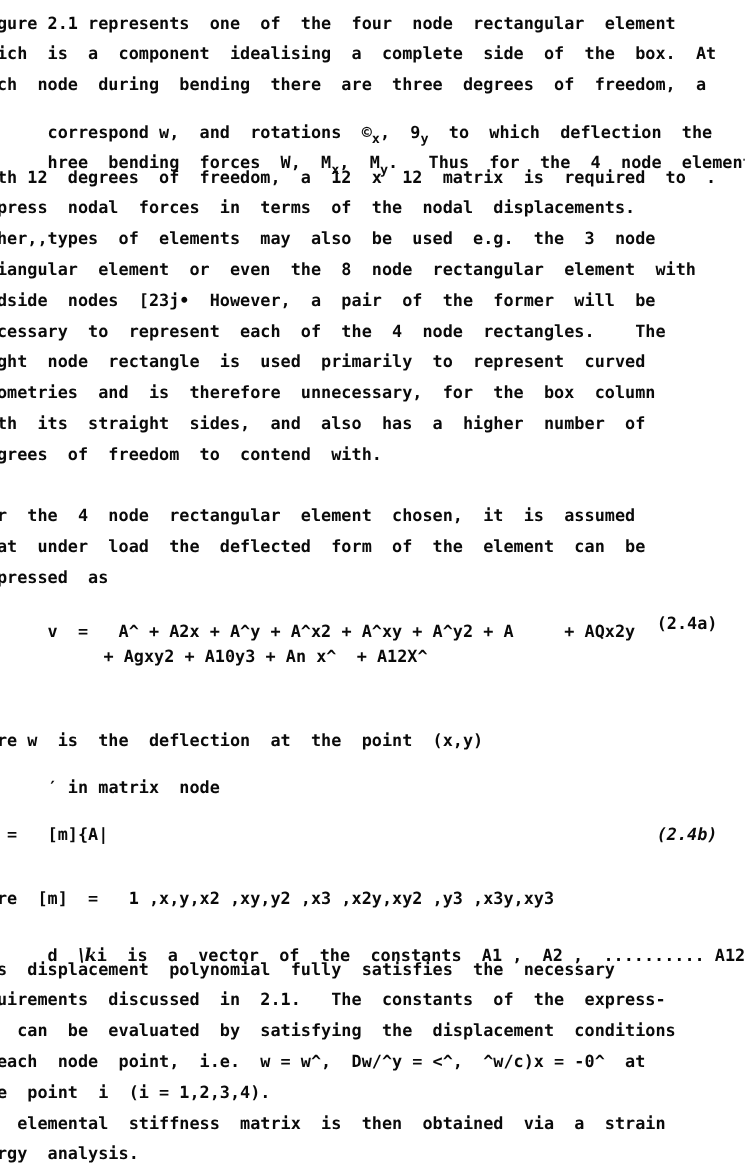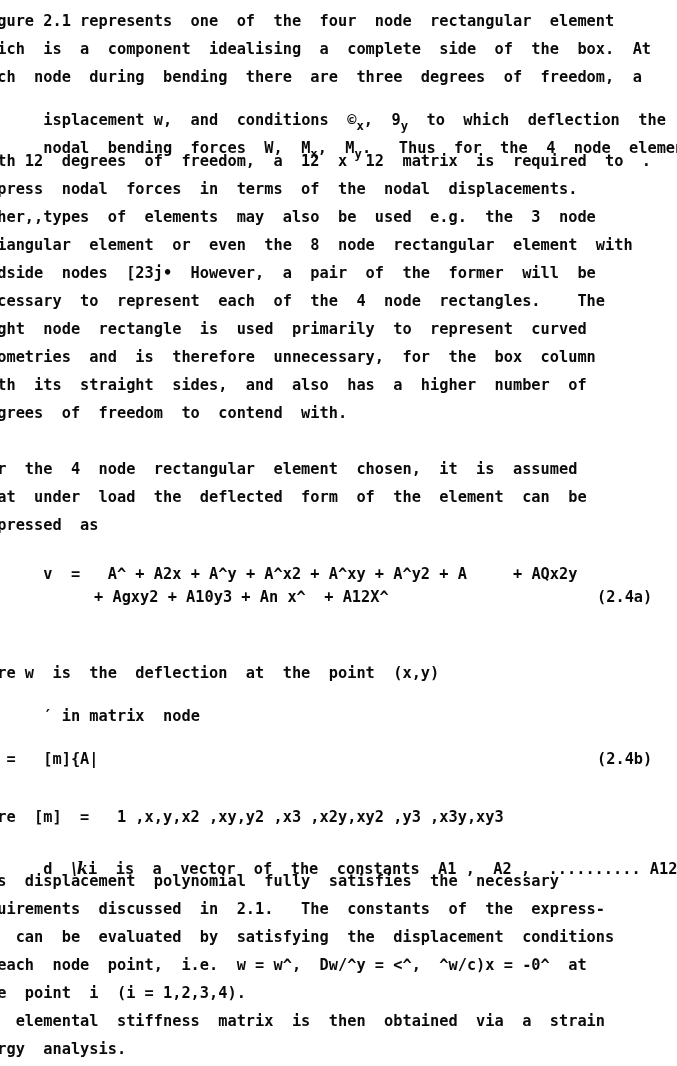--- a/index.html
+++ b/index.html
@@ -79,25 +79,25 @@
 <div id="page">
   <div id="page-inner">
 
     <div class="line body-line" style="left:0px; top:14px;">igure 2.1 represents  one  of  the  four  node  rectangular  element</div>
 
     <div class="line body-line" style="left:0px; top:42px;">hich  is  a  component  idealising  a  complete  side  of  the  box.  At</div>
 
     <div class="line body-line" style="left:0px; top:70px;">ach  node  during  bending  there  are  three  degrees  of  freedom,  a</div>
 
     <div class="line body-line" style="left:0px; top:98px;">
-      <span>isplacement w,  and  conditions  </span><span>©</span><sub>x</sub><span>,  9</span><sub>y</sub><span>  to  which  deflection  the</span>
+      <span>correspond w,  and  rotations  </span><span>©</span><sub>x</sub><span>,  9</span><sub>y</sub><span>  to  which  deflection  the</span>
     </div>
 
     <div class="line body-line" style="left:0px; top:126px;">
-      <span>nodal  bending  forces  W,  M</span><sub>x</sub><span>,  M</span><sub>y</sub><span>.   Thus  for  the  4  node  element</span>
+      <span>hree  bending  forces  W,  M</span><sub>x</sub><span>,  M</span><sub>y</sub><span>.   Thus  for  the  4  node  element</span>
     </div>
 
     <div class="line body-line" style="left:0px; top:154px;">ith 12  degrees  of  freedom,  a  12  x  12  matrix  is  required  to  .</div>
 
     <div class="line body-line" style="left:0px; top:182px;">xpress  nodal  forces  in  terms  of  the  nodal  displacements.</div>
 
     <div class="line body-line" style="left:0px; top:210px;">ther,,types  of  elements  may  also  be  used  e.g.  the  3  node</div>
 
     <div class="line body-line" style="left:0px; top:238px;">riangular  element  or  even  the  8  node  rectangular  element  with</div>
 
@@ -118,31 +118,31 @@
     <div class="line body-line" style="left:0px; top:490px;">hat  under  load  the  deflected  form  of  the  element  can  be</div>
 
     <div class="line body-line" style="left:0px; top:518px;">xpressed  as</div>
 
     <div class="line eq-line" style="left:0px; top:552px;">
       <span>v</span><span>  =   A^ + A2x + A^y + A^x2 + A^xy + A^y2 + A     + AQx2y</span>
     </div>
 
     <div class="line eq-line" style="left:106px; top:590px;">+ Agxy2 + A10y3 + An x^  + A12X^</div>
 
-    <div class="eq-num" style="left:609px; top:590px;">(2.4a)</div>
+    <div class="eq-num" style="left:609px; top:560px;">(2.4a)</div>
 
     <div class="line body-line" style="left:0px; top:666px;">ere w  is  the  deflection  at  the  point  (x,y)</div>
 
     <div class="line body-line" style="left:0px; top:694px;">
       <span>′</span><span> in matrix  node</span>
     </div>
 
     <div class="line eq-line" style="left:0px; top:752px;">w =   [m]{A|</div>
 
-    <div class="eq-num" style="left:609px; top:752px;">(2.4b)</div>
+    <div class="eq-num" style="left:609px; top:752px;font-style:italic;">(2.4b)</div>
 
     <div class="line body-line" style="left:0px; top:810px;">ere  [m]  =   1 ,x,y,x2 ,xy,y2 ,x3 ,x2y,xy2 ,y3 ,x3y,xy3</div>
 
     <div class="line body-line" style="left:0px; top:846px;">
       <span>d  </span><span class="script-k">\k</span><span>i  is  a  vector  of  the  constants  A1 ,  A2 ,  .......... A12 *</span>
     </div>
 
     <div class="line body-line" style="left:0px; top:874px;">is  displacement  polynomial  fully  satisfies  the  necessary</div>
 
     <div class="line body-line" style="left:0px; top:902px;">quirements  discussed  in  2.1.   The  constants  of  the  express-</div>

